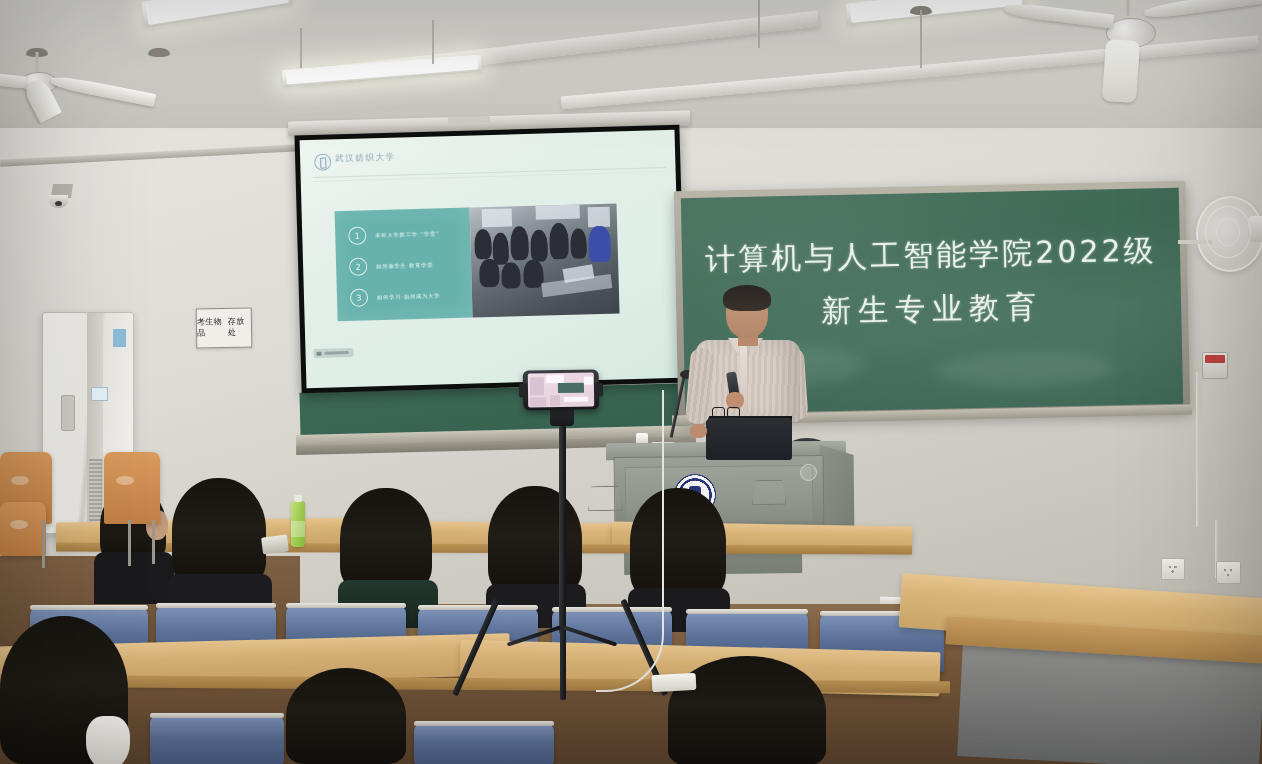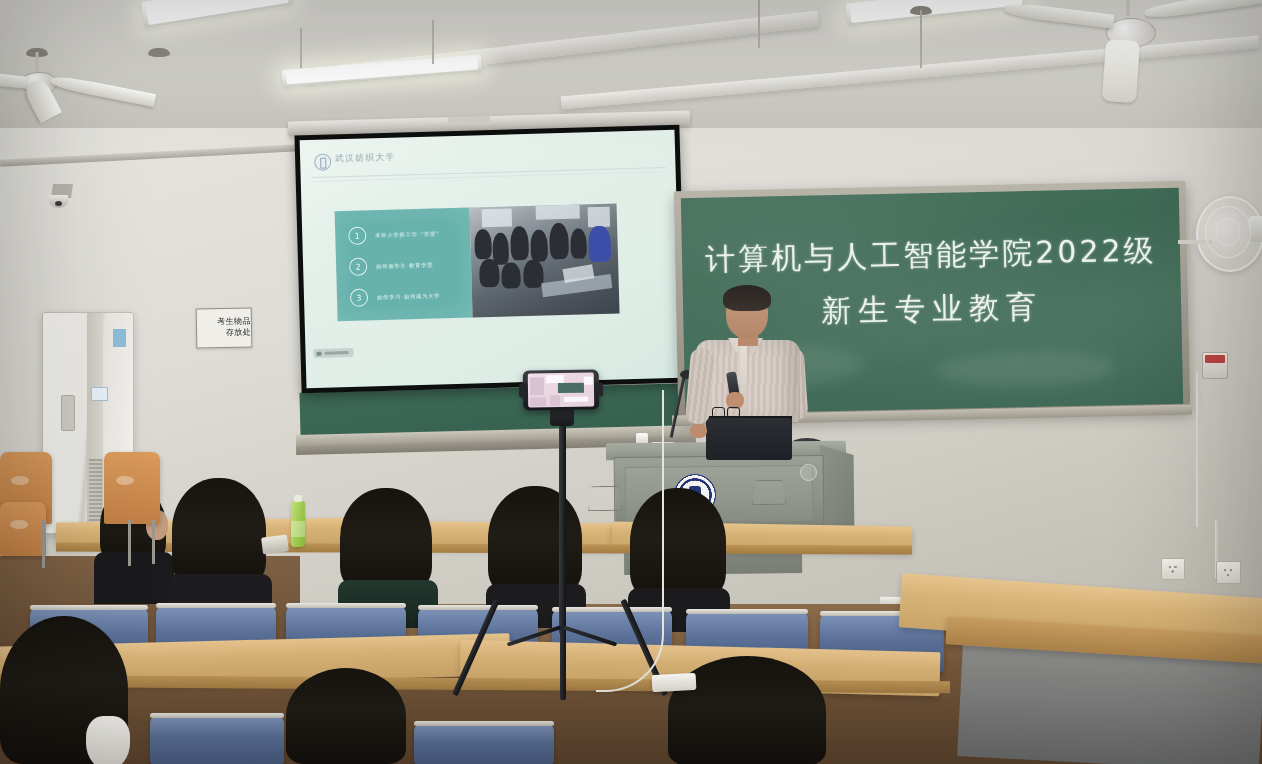--- a/index.html
+++ b/index.html
@@ -151,21 +151,21 @@
   }
   .board-left-tray2{
     position:absolute;left:296px;top:441px;width:400px;height:9px;
     background:linear-gradient(180deg,#9d998d,#817d73);transform:rotate(-1.4deg);
   }
 
   
   .wall-sign{
     position:absolute;left:196px;top:308px;width:54px;height:38px;
     background:#efeee9;border:1.5px solid #8e8b84;
-    display:flex;flex-direction:column;align-items:flex-end;justify-content:center;
+    display:flex;flex-direction:row;align-items:center;justify-content:center;
     transform:rotate(-1deg);box-shadow:0 1px 3px rgba(0,0,0,.18);
   }
   .wall-sign span{font-size:8px;color:#2e2e30;letter-spacing:.4px;font-family:"DejaVu Sans",sans-serif;line-height:1.35;}
   .cctv{position:absolute;left:44px;top:184px;}
   .cctv .brk{position:absolute;left:8px;top:0;width:20px;height:14px;background:#b7b4ac;transform:skewX(-8deg);}
   .cctv .dome{position:absolute;left:5px;top:11px;width:19px;height:13px;border-radius:0 0 50% 50%;background:linear-gradient(180deg,#f2f1ed,#bfbcb4);}
   .cctv .lens{position:absolute;left:11px;top:17px;width:7px;height:5px;border-radius:50%;background:#3b3b3d;}
 
   .ac-unit{
     position:absolute;left:42px;top:312px;width:90px;height:220px;

